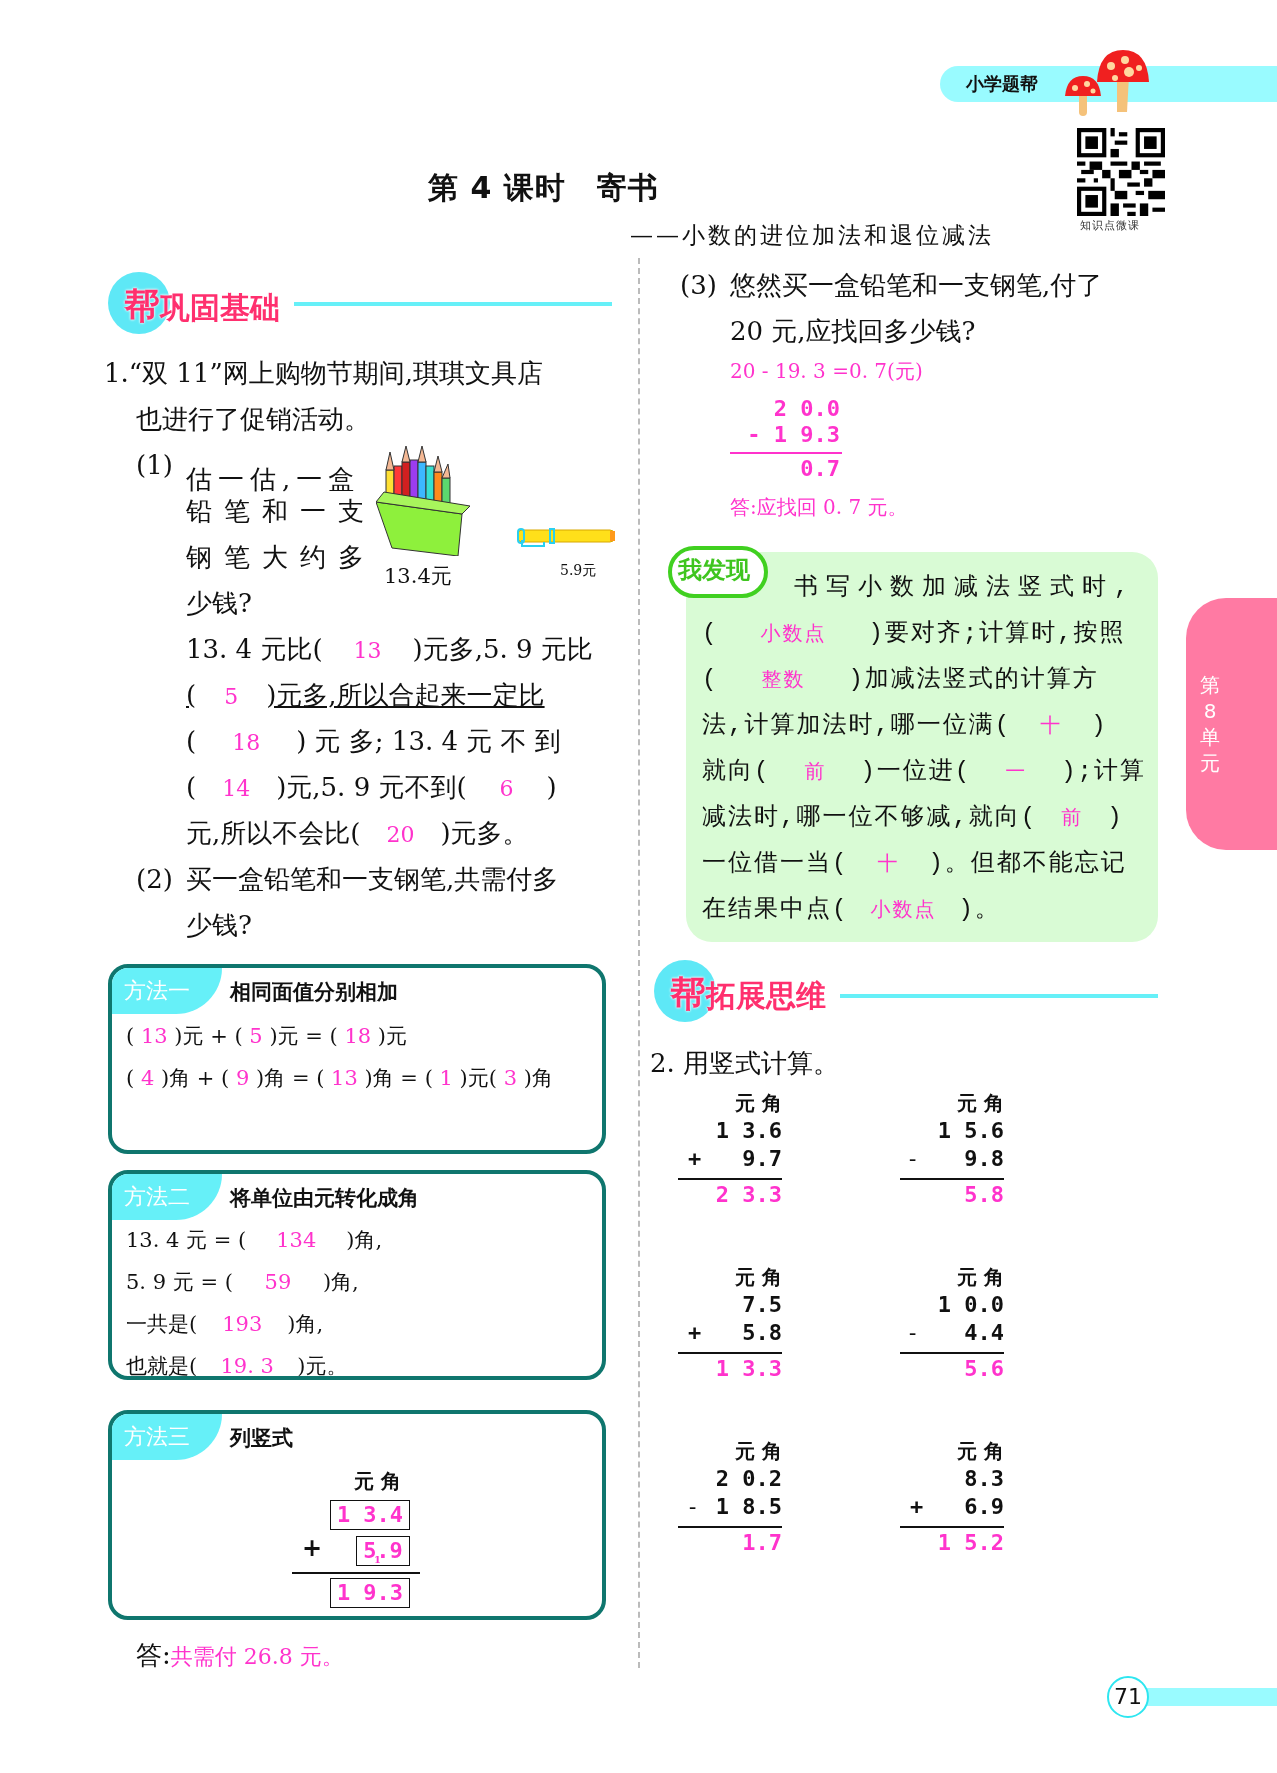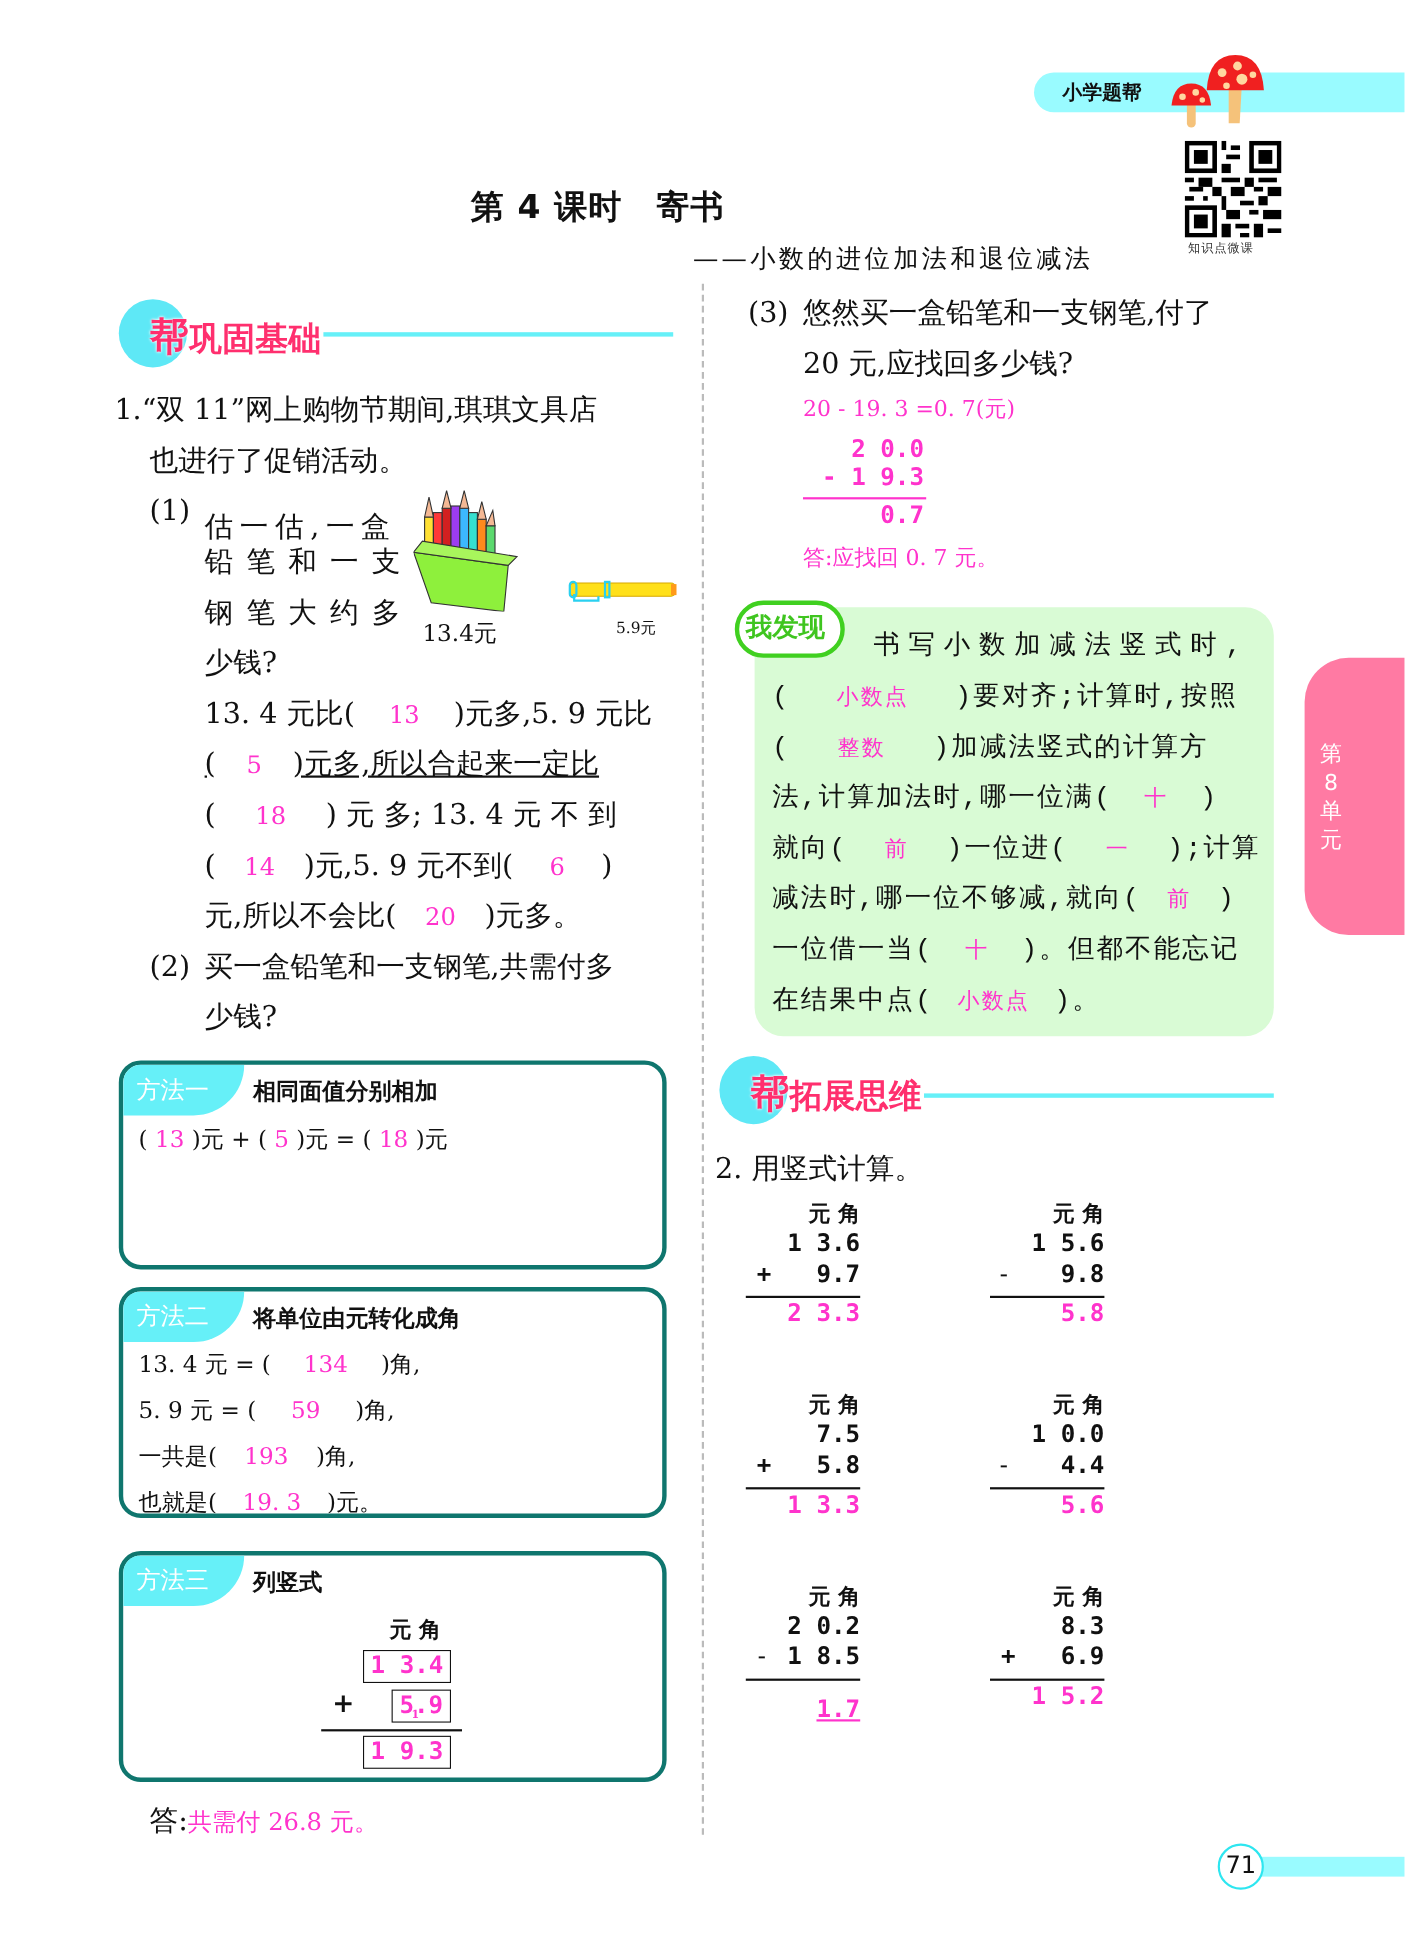--- a/index.html
+++ b/index.html
@@ -17,21 +17,21 @@
 
   .qr { left: 1077px; top: 128px; width: 88px; height: 88px; }
   .qr-caption { left: 1080px; top: 218px; font-size: 11px; color: #333; letter-spacing: 1px; }
 
   .title { left: 428px; top: 168px; font-size: 30px; font-weight: bold; font-family: "DejaVu Sans", sans-serif; letter-spacing: 1px; }
   .subtitle { left: 630px; top: 220px; font-size: 23px; letter-spacing: 3px; }
 
   
   .sec-head { height: 60px; }
   .sec-circle { position: absolute; left: 0; top: 0; width: 62px; height: 62px; border-radius: 50%; background: #5ee8f6; }
-  .sec-text { position: absolute; left: 28px; top: 10px; font-size: 30px; font-weight: bold; color: #ff2f6e; font-family: "DejaVu Sans", sans-serif; text-shadow: 0 0 2px #fff, 0 0 3px #fff; white-space: nowrap; }
+  .sec-text { position: absolute; left: 16px; top: 10px; font-size: 30px; font-weight: bold; color: #ff2f6e; font-family: "DejaVu Sans", sans-serif; text-shadow: 0 0 2px #fff, 0 0 3px #fff; white-space: nowrap; }
   .sec-text .big { font-size: 36px; }
   .sec-line { position: absolute; height: 4px; background: #66f0f8; }
 
   .divider-v { left: 638px; top: 258px; width: 0; height: 1410px; border-left: 2px dashed #bbb; }
 
   .q-line { font-size: 26px; line-height: 46px; white-space: nowrap; }
   .fill { display: inline-block; text-align: center; color: #ff33cc; font-size: 22px; }
 
   
   .mbox { border: 4px solid #0f766e; border-radius: 20px; background: #fff; overflow: hidden; }
@@ -192,20 +192,23 @@
 <div class="abs q-line" style="left:136px; top:856px;">(2)</div>
 <div class="abs q-line" style="left:186px; top:856px;">买一盒铅笔和一支钢笔,共需付多</div>
 <div class="abs q-line" style="left:186px; top:902px;">少钱?</div>
 
 <div class="abs mbox" style="left:108px; top:964px; width:498px; height:190px;">
   <div class="mtag">方法一</div>
   <div class="mtitle">相同面值分别相加</div>
   <div class="mline" style="top:54px;">
     <span>(</span>&nbsp;<span class="pink">13</span>&nbsp;<span>)元 + (</span>&nbsp;<span class="pink">5</span>&nbsp;<span>)元 = (</span>&nbsp;<span class="pink">18</span>&nbsp;<span>)元</span>
   </div>
+  <div class="mline" style="top:96px;">
+    <span>(</span>&nbsp;<span class="pink">4</span>&nbsp;<span>)角 + (</span>&nbsp;<span class="pink">9</span>&nbsp;<span>)角 = (</span>&nbsp;<span class="pink">13</span>&nbsp;<span>)角 = (</span>&nbsp;<span class="pink">1</span>&nbsp;<span>)元(</span>&nbsp;<span class="pink">3</span>&nbsp;<span>)角</span>
+  </div>
 </div>
 
 <div class="abs mbox" style="left:108px; top:1170px; width:498px; height:210px;">
   <div class="mtag">方法二</div>
   <div class="mtitle">将单位由元转化成角</div>
   <div class="mline" style="left:14px; top:52px;"><span>13. 4 元 = (</span><span class="fill" style="width:100px; font-size:21px;">134</span><span>)角,</span></div>
   <div class="mline" style="left:14px; top:94px;"><span>5. 9 元 = (</span><span class="fill" style="width:90px; font-size:21px;">59</span><span>)角,</span></div>
   <div class="mline" style="left:14px; top:136px;"><span>一共是(</span><span class="fill" style="width:90px; font-size:21px;">193</span><span>)角,</span></div>
   <div class="mline" style="left:14px; top:178px;"><span>也就是(</span><span class="fill" style="width:100px; font-size:21px;">19. 3</span><span>)元。</span></div>
 </div>
@@ -292,21 +295,21 @@
   <div class="vline" style="left:0; top:88px; width:104px;"></div>
   <div class="vrow vcalc pink" style="right:0; top:92px;">5.6</div>
 </div>
 
 <div class="abs" style="left:678px; top:1438px; width:104px; height:130px;">
   <div class="vrow vhdr" style="right:0; top:0;">元 角</div>
   <div class="vrow vcalc" style="right:0; top:28px;">2 0.2</div>
   <div class="abs vcalc" style="left:8px; top:56px; font-weight:normal;">-</div>
   <div class="vrow vcalc" style="right:0; top:56px;">1 8.5</div>
   <div class="vline" style="left:0; top:88px; width:104px;"></div>
-  <div class="vrow vcalc pink" style="right:0; top:104px;text-decoration:underline;">1.7</div>
+  <div class="vrow vcalc pink" style="right:0; top:92px;">1.7</div>
 </div>
 <div class="abs" style="left:900px; top:1438px; width:104px; height:130px;">
   <div class="vrow vhdr" style="right:0; top:0;">元 角</div>
   <div class="vrow vcalc" style="right:0; top:28px;">8.3</div>
   <div class="abs vcalc" style="left:10px; top:56px;">+</div>
   <div class="vrow vcalc" style="right:0; top:56px;">6.9</div>
   <div class="vline" style="left:0; top:88px; width:104px;"></div>
   <div class="vrow vcalc pink" style="right:0; top:92px;">1 5.2</div>
 </div>
 

